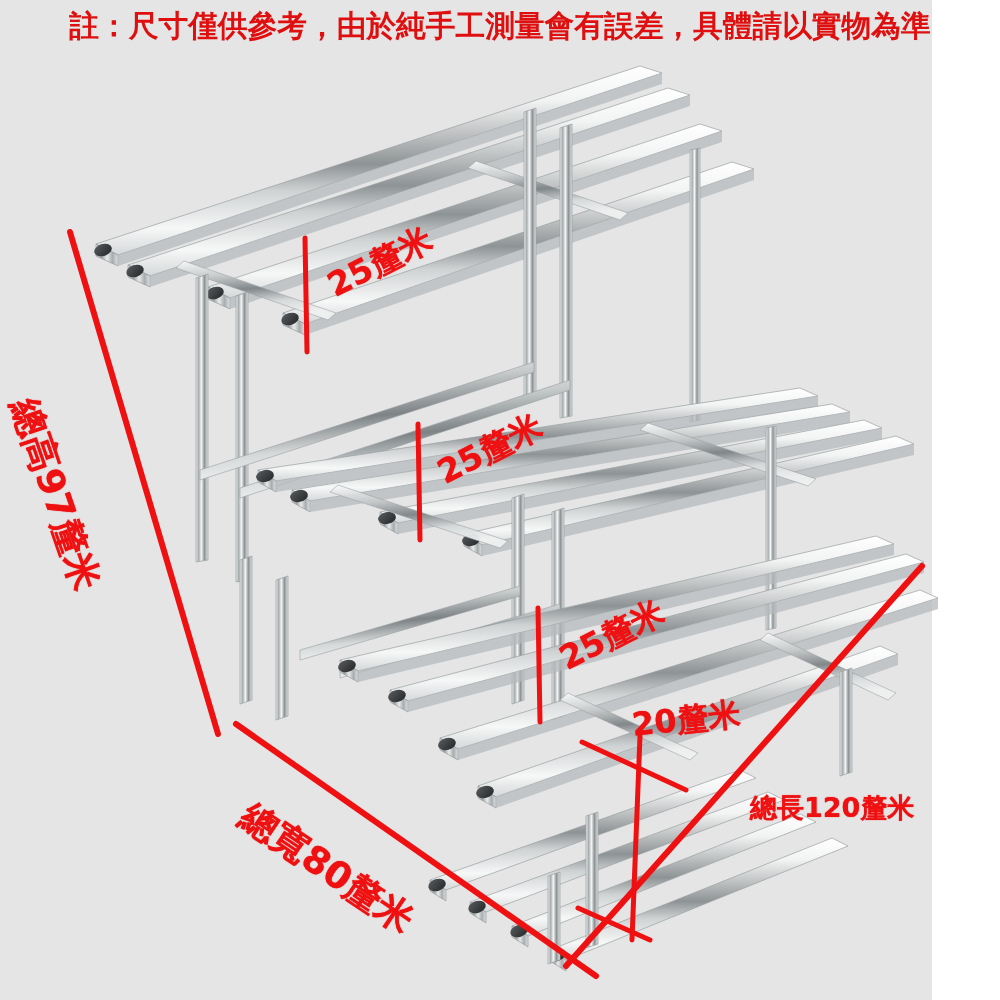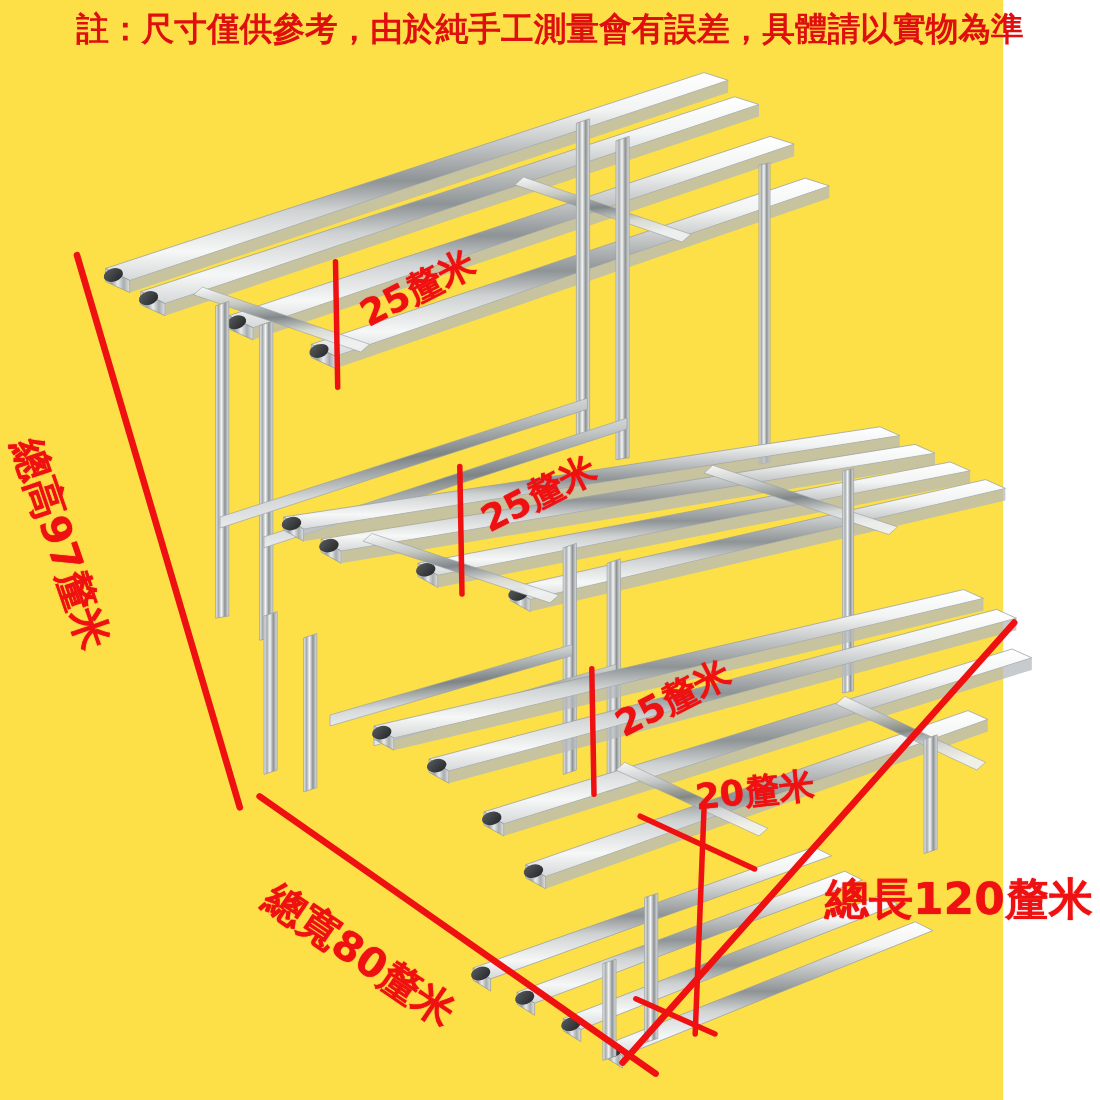--- a/index.html
+++ b/index.html
@@ -1,17 +1,17 @@
 <!DOCTYPE html>
 <html><head>
 <meta charset="utf-8">
 <style>
   html,body{margin:0;padding:0;background:#fff;}
   body{width:1000px;height:1000px;overflow:hidden;font-family:"DejaVu Sans","Liberation Sans",sans-serif;}
-  #stage{position:relative;width:912px;height:1000px;background:#fde047;}
+  #stage{position:relative;width:912px;height:1000px;background:#e5e5e5;padding-left:20px;}
 
   
   .note{
     position:absolute;left:0;top:6px;width:1000px;
     text-align:center;
     color:#e00f0f;
     font-size:30px;
     font-weight:700;
     letter-spacing:0px;
     white-space:nowrap;
@@ -29,21 +29,21 @@
     font-weight:700;
     white-space:nowrap;
     font-family:"DejaVu Sans","Liberation Sans",sans-serif;
     text-shadow:0 0 1px #ef1111;
   }
   .d-t1{left:320px;top:268px;font-size:33px;transform:rotate(-27deg);transform-origin:left top;}
   .d-t2{left:430px;top:455px;font-size:33px;transform:rotate(-27deg);transform-origin:left top;}
   .d-t3{left:552px;top:641px;font-size:33px;transform:rotate(-27deg);transform-origin:left top;}
   .d-20 {left:630px;top:704px;font-size:32px;transform:rotate(-6deg);transform-origin:left top;}
   .d-22 {left:656px;top:908px;font-size:34px;}
-  .d-len{left:750px;top:790px;font-size:40px;}
+  .d-len{left:750px;top:790px;font-size:27px;}
   .d-h  {left:46px; top:392px;font-size:37px;transform:rotate(71deg);transform-origin:left top;}
   .d-w  {left:258px;top:792px;font-size:37px;transform:rotate(34deg);transform-origin:left top;}
 </style>
 </head>
 <body>
 
 <div id="stage">
 
   <div class="note">註：尺寸僅供參考，由於純手工測量會有誤差，具體請以實物為準</div>
 

